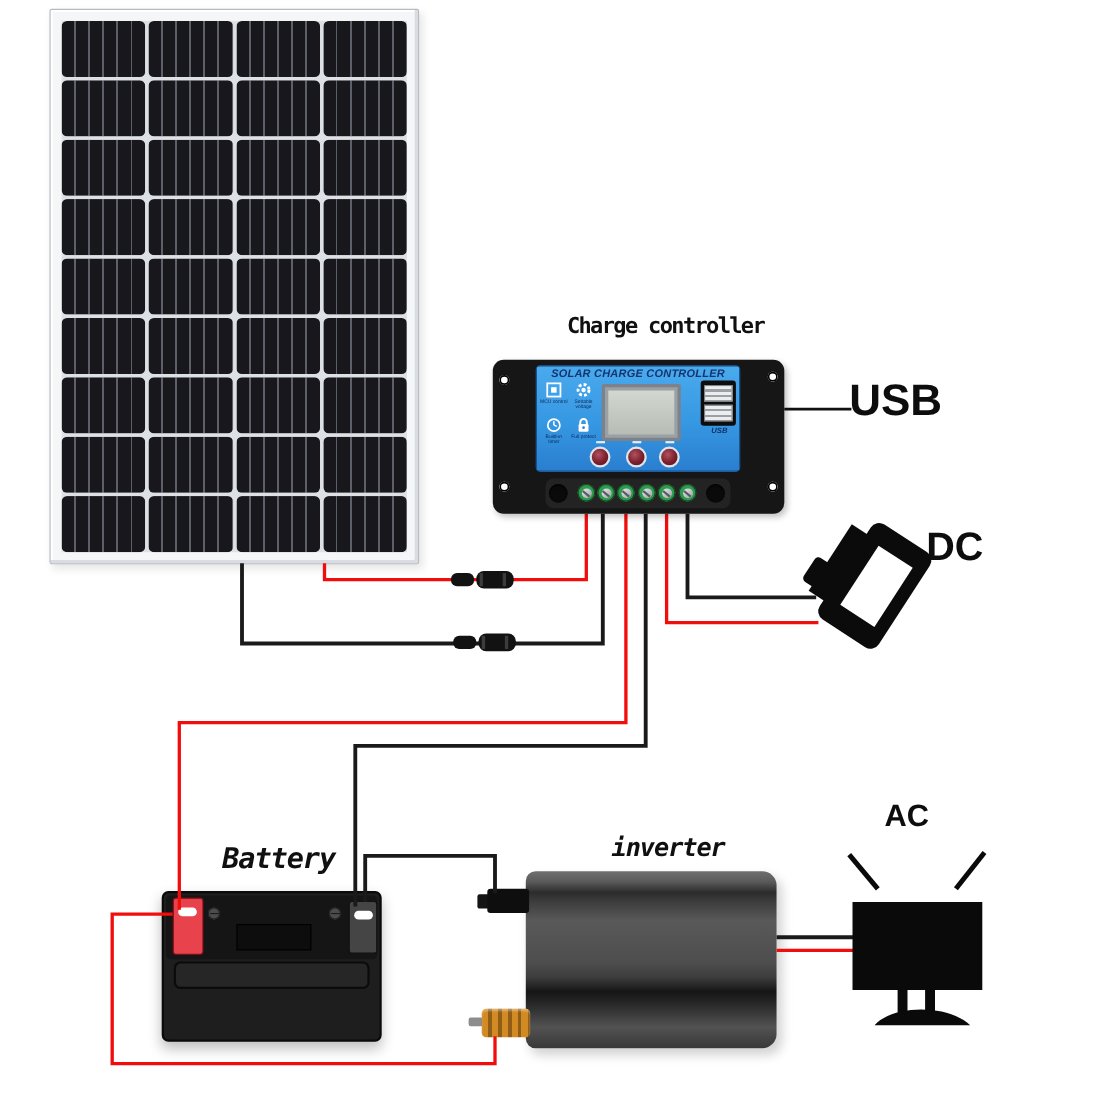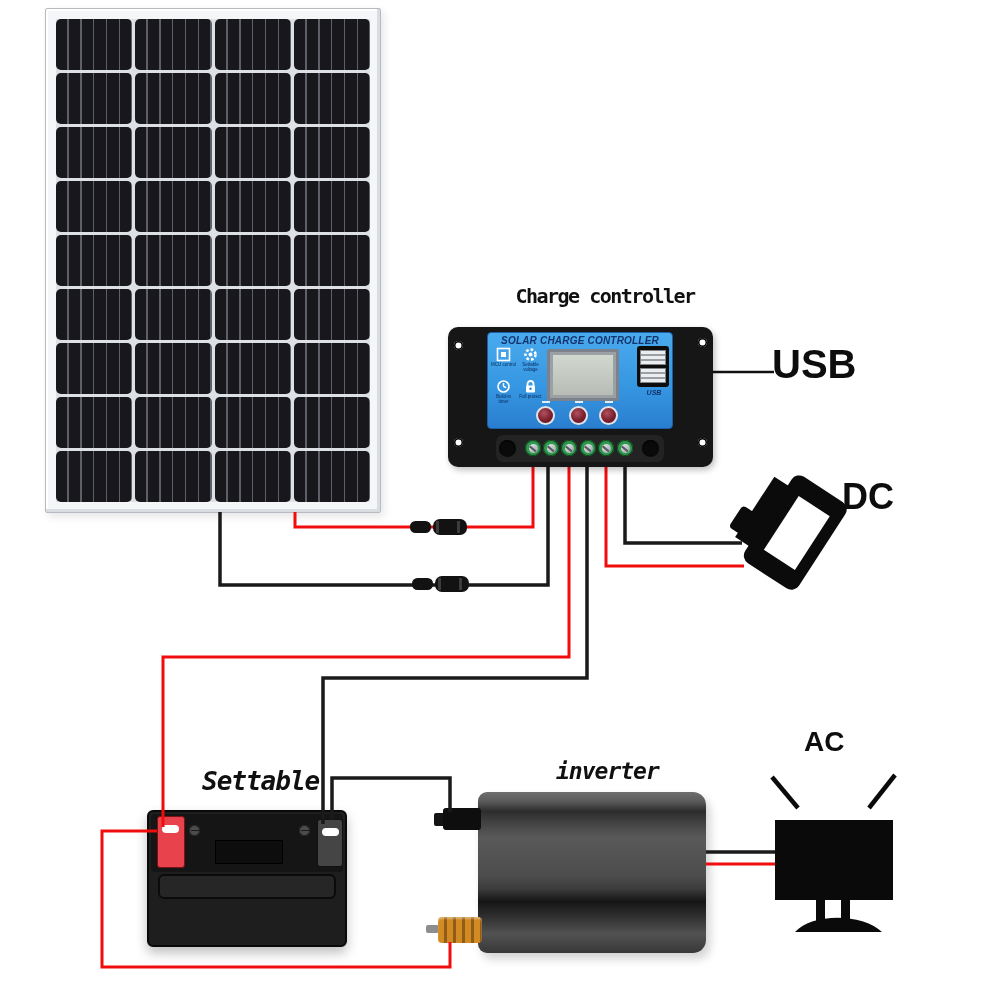--- a/index.html
+++ b/index.html
@@ -278,16 +278,16 @@
         </div>
       <div class="abs terminal" style="left:121px;top:5px;">
           <div class="screw"></div>
           <div class="slot"></div>
         </div>
     </div>
   </div>
   <div class="abs lbl-plain lbl-usb">USB</div>
   <div class="abs lbl-plain lbl-dc">DC</div>
   <div class="abs lbl-plain lbl-ac">AC</div>
-  <div class="abs hand lbl-battery">Settable</div>
+  <div class="abs hand lbl-battery">Battery</div>
   <div class="abs hand lbl-inverter">inverter</div>
 
 </div>
 
 </body></html>

